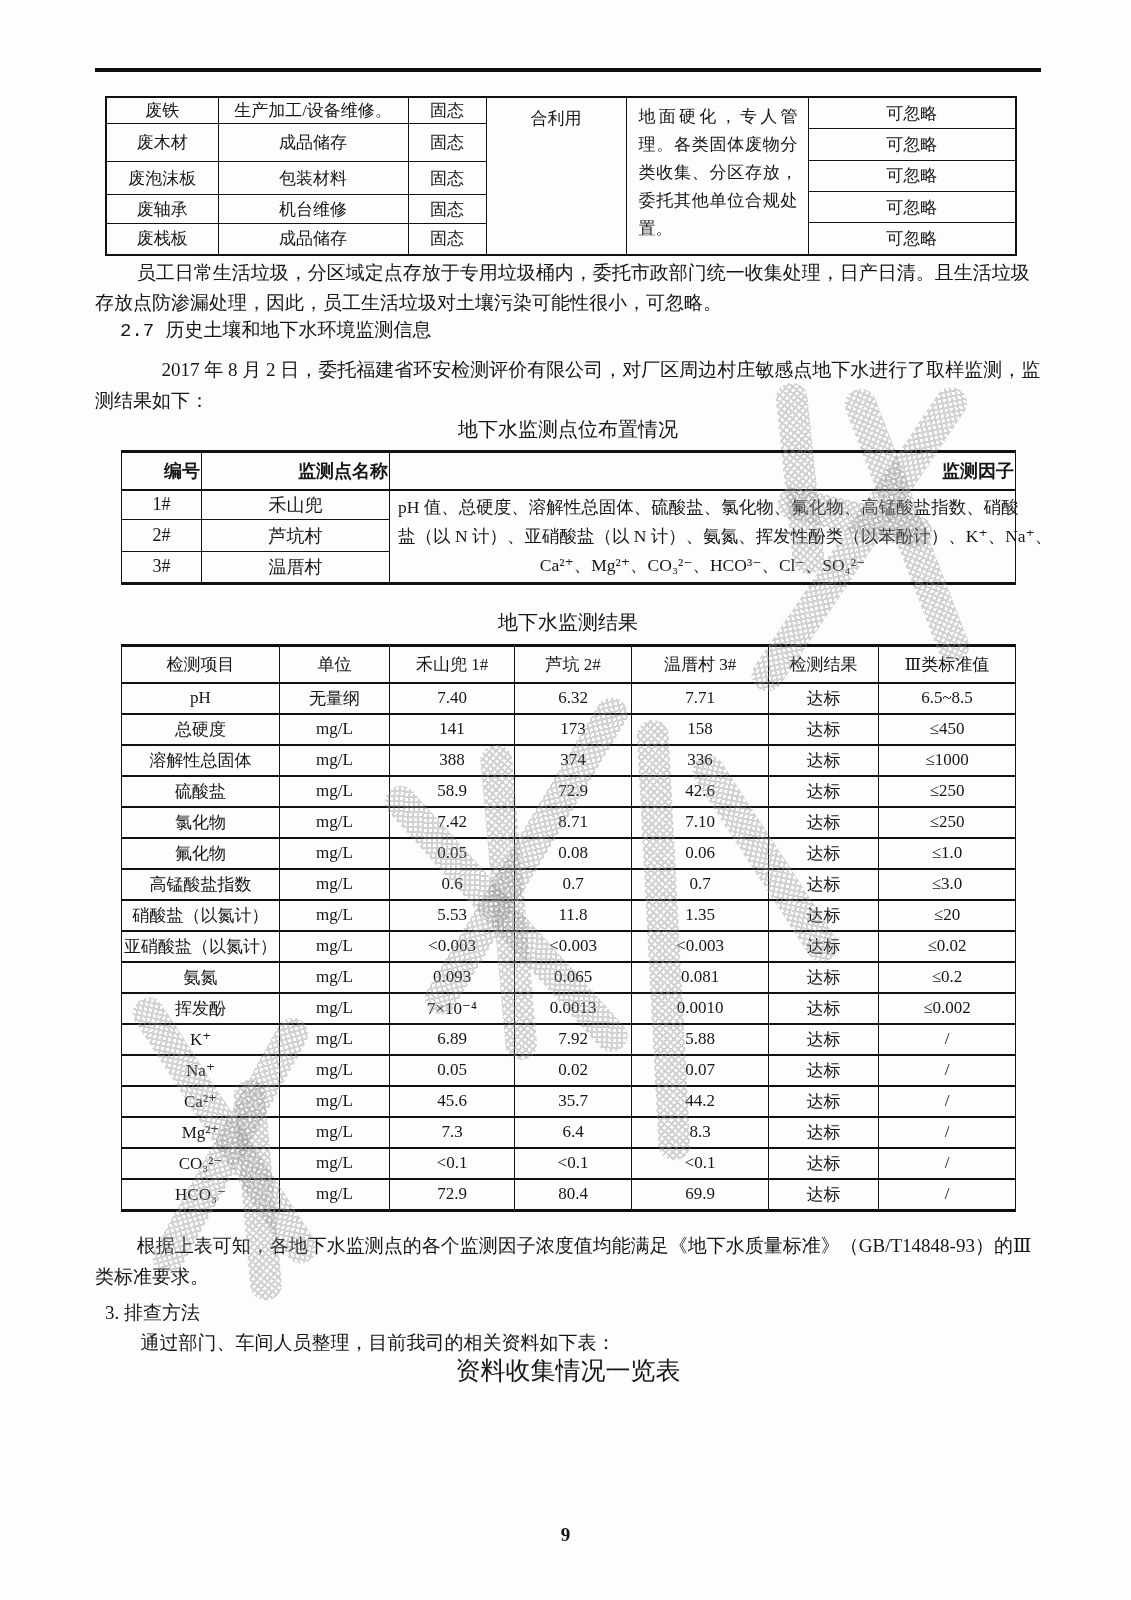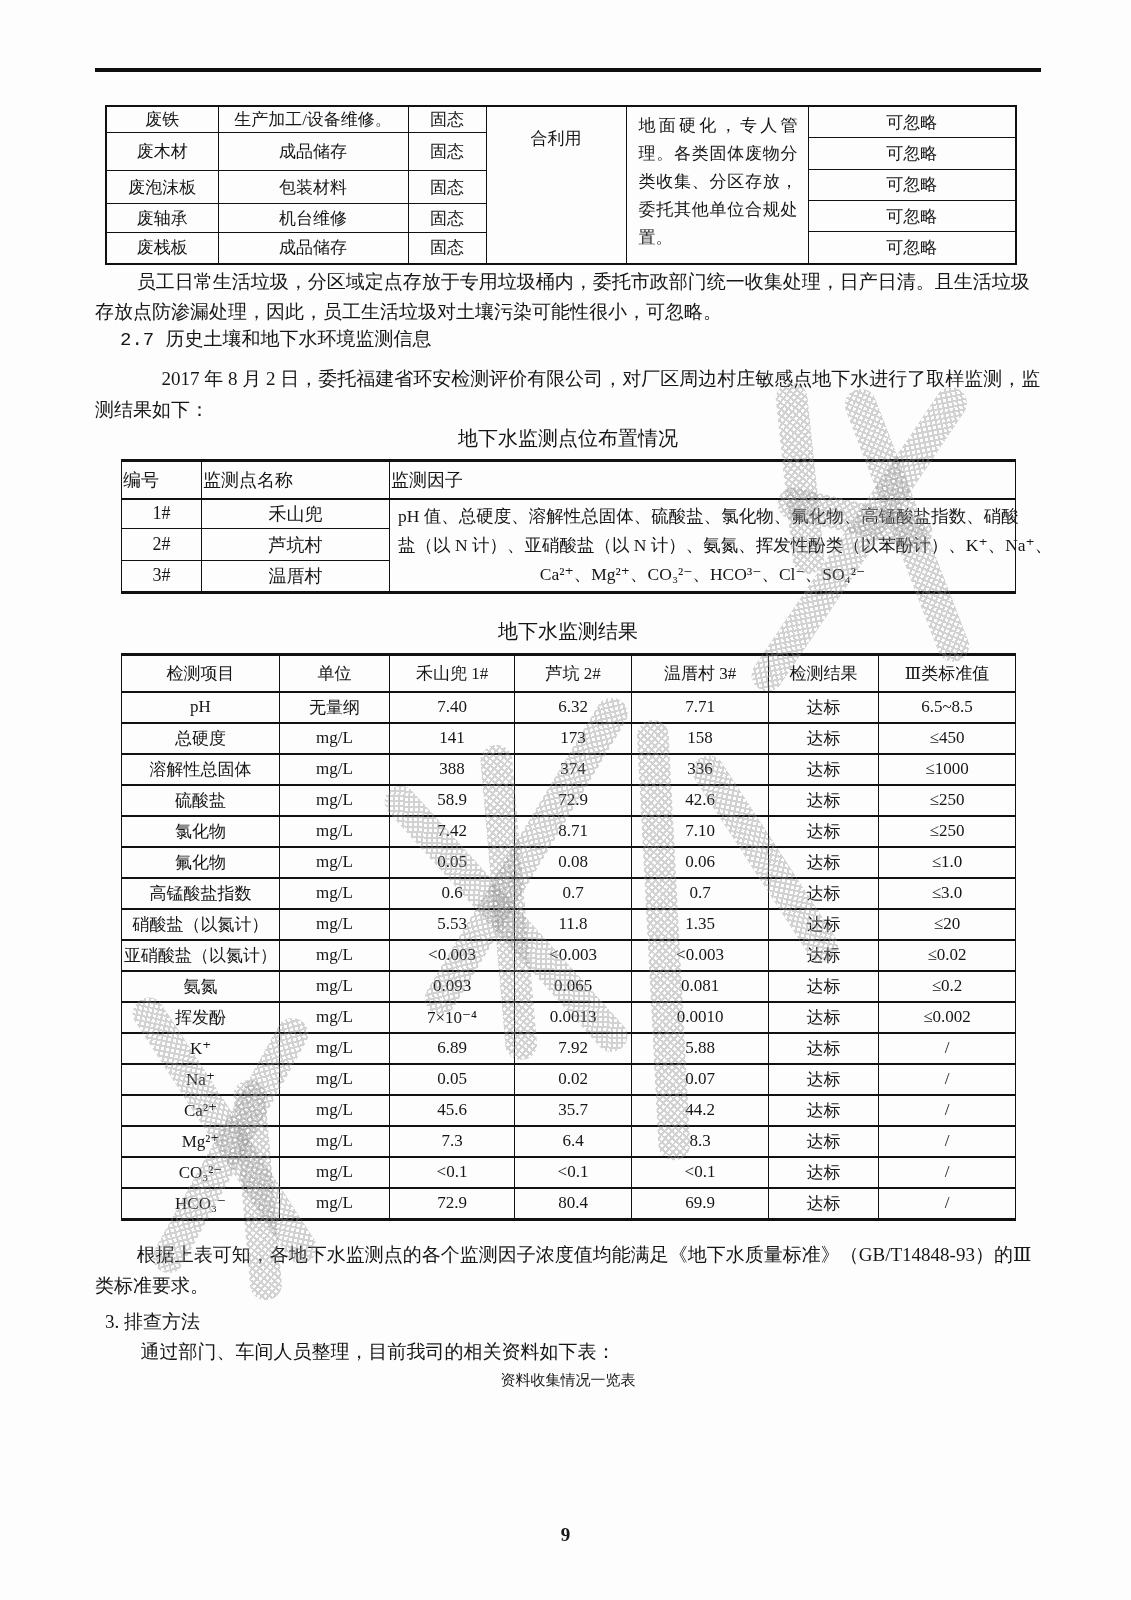--- a/index.html
+++ b/index.html
@@ -6,48 +6,48 @@
   .page{
     position:relative;width:1131px;height:1600px;background:#fdfdfd;
     font-family:"Liberation Serif","DejaVu Serif",serif;color:#161616;overflow:hidden;
   }
   .content{position:relative;z-index:1;padding:0 90px 0 95px;}
   .rule{height:4px;background:#0e0e0e;margin-top:68px;width:946px;}
 
   table{border-collapse:collapse;table-layout:fixed;}
 
   
-  .waste{width:910px;margin:33px 0 0 10px;font-size:17px;border:2px solid #111;}
+  .waste{width:910px;margin:24px 0 0 10px;font-size:17px;border:2px solid #111;}
   .waste td{border:1.5px solid #111;text-align:center;vertical-align:middle;padding:1px 6px;}
-  .waste td.disposal{vertical-align:top;padding-top:20px;}
+  .waste td.disposal{vertical-align:top;padding-top:9px;}
   .waste td.desc{vertical-align:top;text-align:justify;padding:5px 10px 0 12px;line-height:28px;}
   .waste td.impact-td{padding:0;position:relative;border-radius:19px;}
   .impact-stack{position:absolute;inset:0;display:flex;flex-direction:column;}
   .impact-stack > div{flex:1;display:flex;align-items:center;justify-content:center;border-bottom:1.5px solid #111;}
   .impact-stack > div:last-child{border-bottom:none;}
 
   
   .sec-head{font-size:19px;line-height:26px;}
   .h2643{margin-top:20px;padding-left:23px;}
   .h27{padding-left:25px;font-family:Liberation Mono, monospace;}
   .para{font-size:19px;line-height:30px;}
   .p2643{margin-top:2px;text-indent:2.2em;}
   .p27{margin-top:10px;line-height:31px;text-indent:3.5em;}
   .conclusion{margin-top:18px;line-height:31px;text-indent:2.2em;}
   .h3x{margin-top:8px;padding-left:10px;}
   .h31{margin-top:8px;padding-left:30px;}
   .p31{margin-top:4px;padding-left:0;text-indent:2.4em;line-height:26px;}
-  .caption{margin-top:2px;text-align:center;font-size:15px;line-height:26px;}
+  .caption{margin-top:2px;text-align:center;font-size:25px;line-height:26px;}
   .tbl-title{text-align:center;font-size:20px;line-height:26px;}
   .t1{margin-top:0;}
   .t2{margin-top:24px;}
 
   
   .points{width:894px;margin:8px 0 0 26px;font-size:18px;border-top:3px solid #111;border-bottom:3px solid #111;}
-  .points th{font-weight:normal;border:1.5px solid #111;border-bottom:2px solid #111;height:34px;text-align:left;}
+  .points th{font-weight:bold;border:1.5px solid #111;border-bottom:2px solid #111;height:34px;text-align:right;}
   .points td{border:1.5px solid #111;text-align:center;}
   .points .factors{padding:2px 8px;font-size:17.5px;line-height:29px;vertical-align:middle;}
   .points .factors div{text-align:center;white-space:nowrap;}
 
   
   .results{width:894px;margin:9px 0 0 26px;font-size:17px;border-top:3px solid #111;border-bottom:3px solid #111;}
   .results th{font-weight:normal;border:1px solid #111;border-bottom:2.5px solid #111;height:33px;text-align:center;}
   .results td{border:1px solid #111;border-top:2px solid #111;border-bottom:2px solid #111;height:27px;text-align:center;}
 
   .pagenum{position:absolute;top:1524px;left:0;width:100%;text-align:center;font-size:19px;font-weight:bold;z-index:1;}

